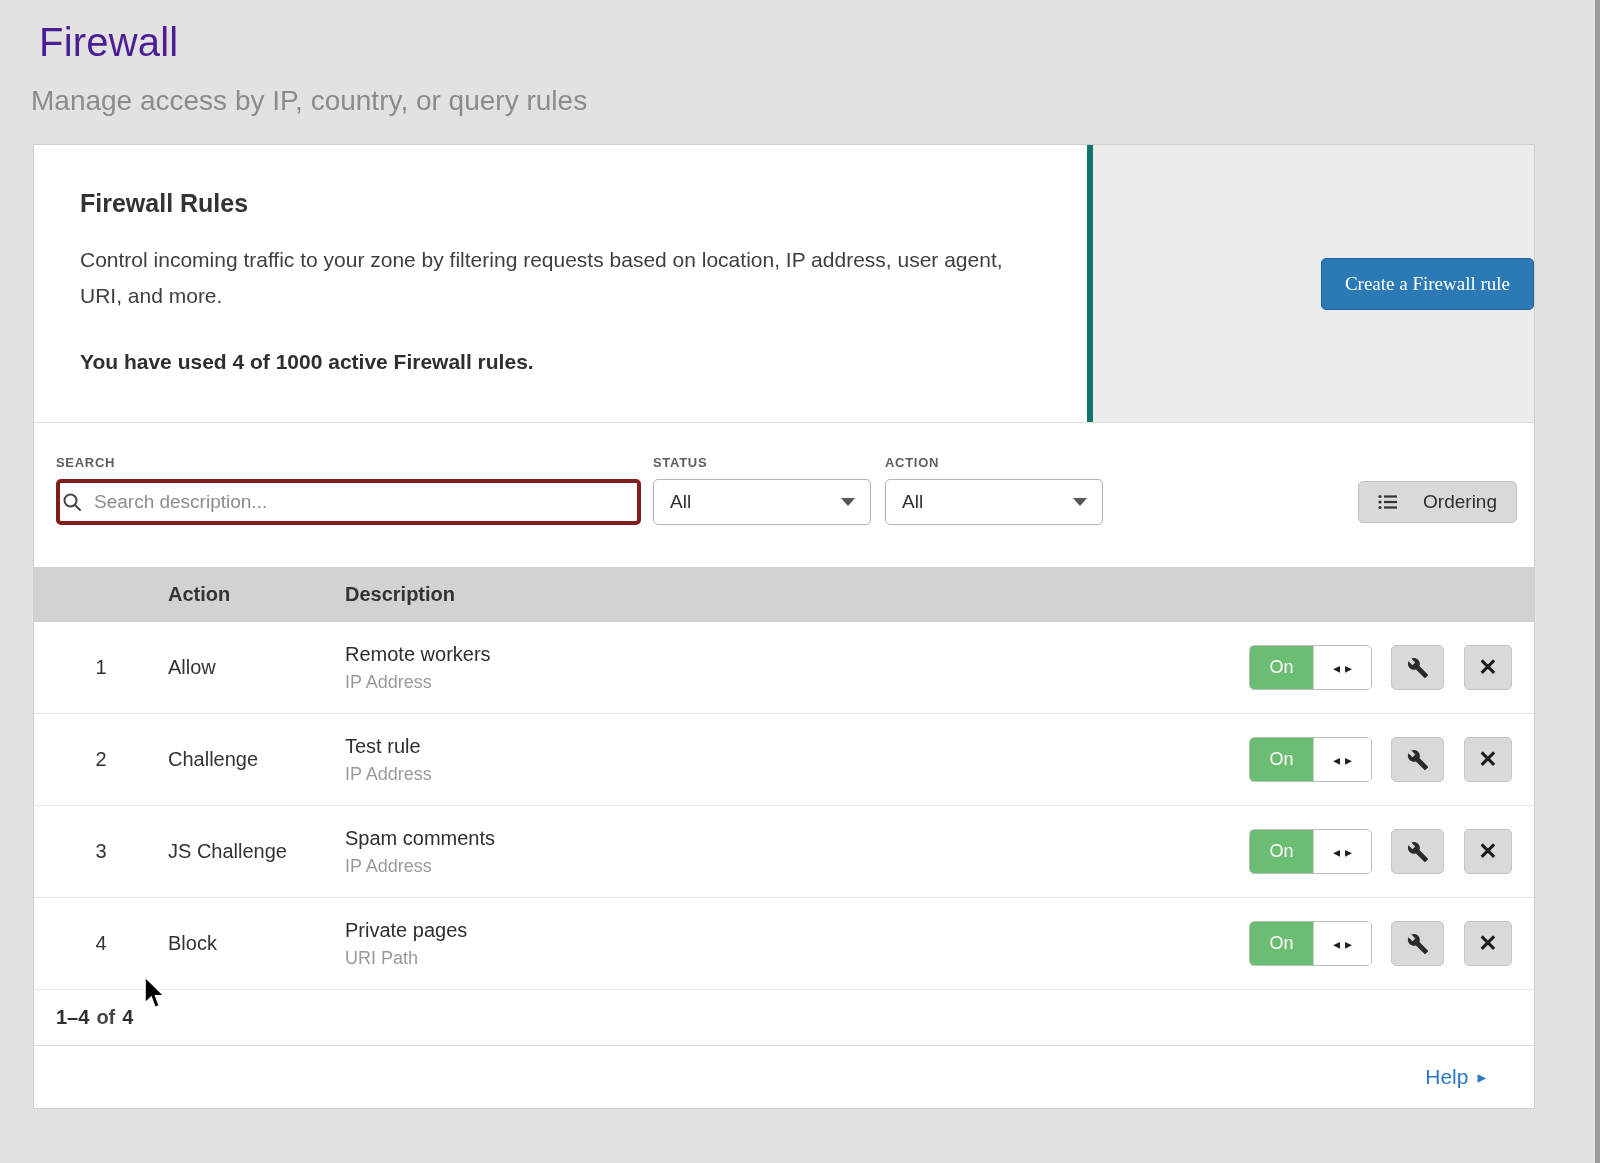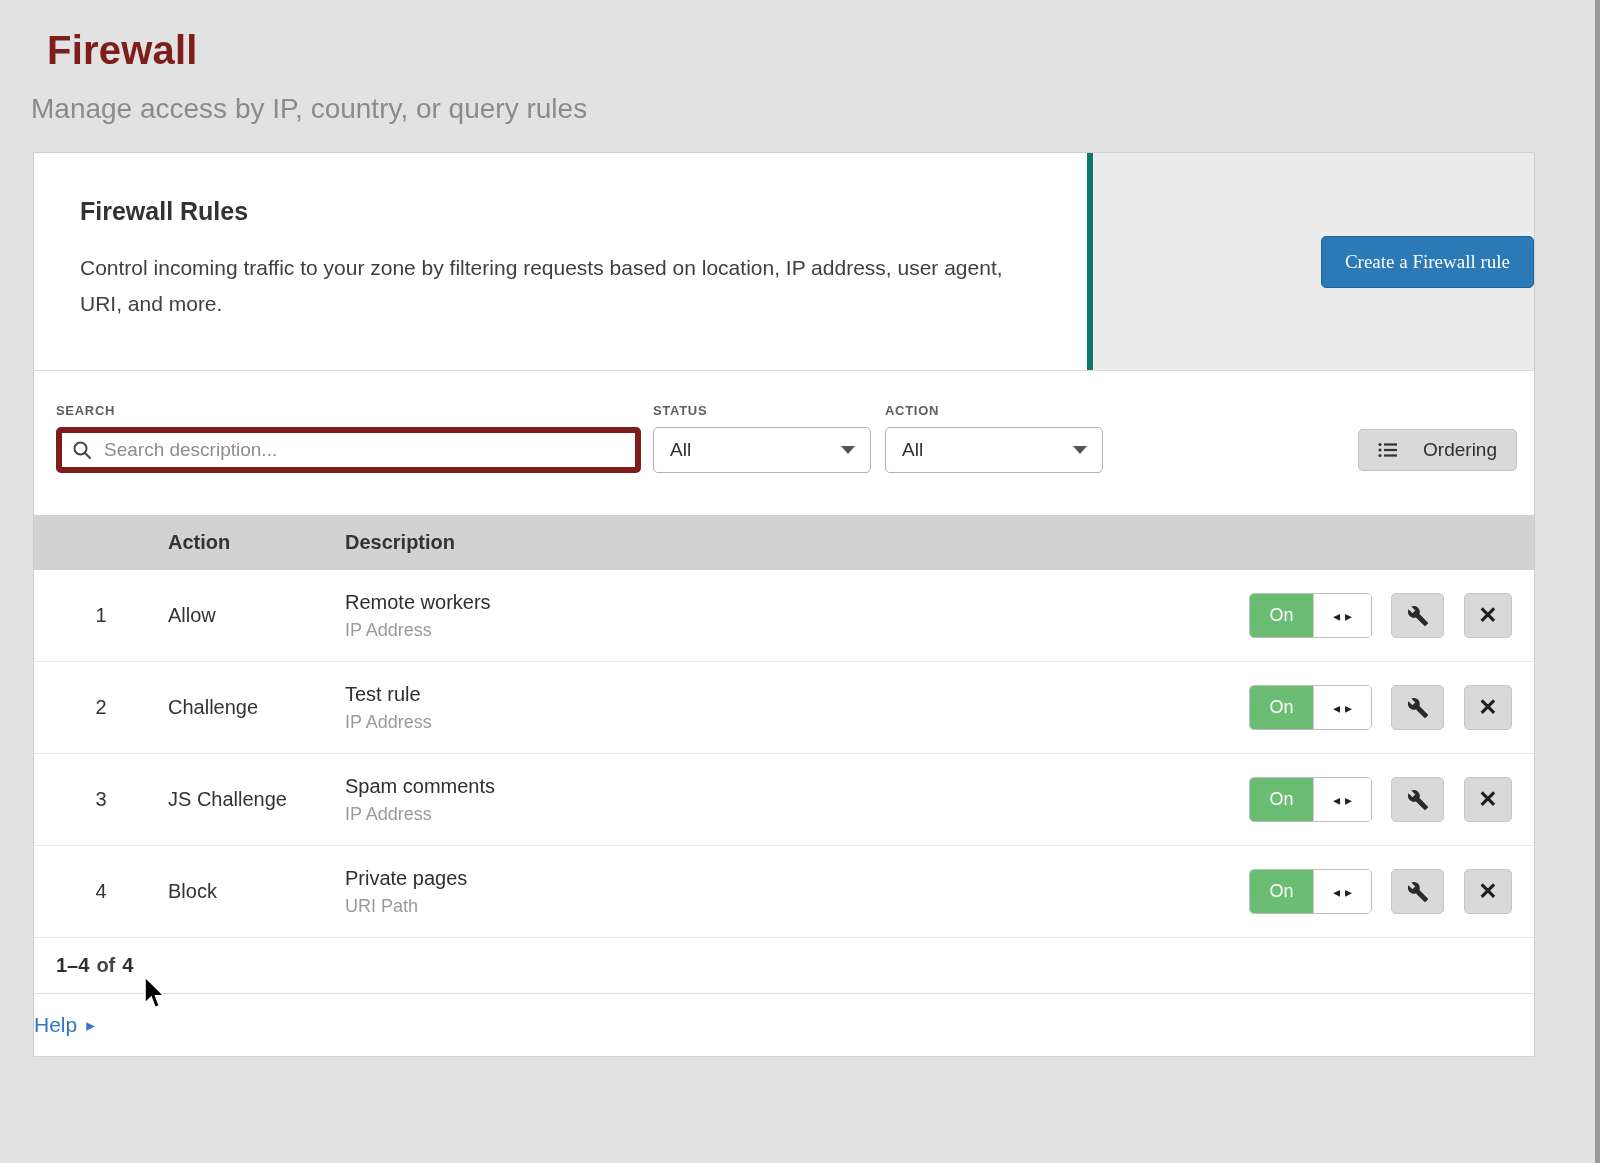--- a/index.html
+++ b/index.html
@@ -13,21 +13,21 @@
     color: #333;
   }
   .screen-edge {
     position: absolute; right: 0; top: 0; width: 5px; height: 100%;
     background: #9a9a9a;
   }
 
   
   .page-header { padding: 12px 0 0 31px; }
   .page-title {
-    margin: 16px; font-size: 40px; font-weight: 700; color: #7f1d1d;
+    margin: 8px; font-size: 40px; font-weight: 400; color: #4c1d95;
     letter-spacing: 0.2px;
   }
   .page-subtitle {
     margin: 20px 0 0; font-size: 28px; font-weight: 400; color: #8b8b8b;
   }
 
   
   .card {
     margin: 27px 65px 0 33px;
     background: #fff;
@@ -57,22 +57,22 @@
     display: flex; align-items: flex-end;
     padding: 32px 17px 42px 22px;
   }
   .filter-group { display: flex; flex-direction: column; }
   .filter-label {
     font-size: 13px; font-weight: 700; color: #5e5e5e;
     letter-spacing: 0.7px; margin-bottom: 9px;
   }
   .search-box {
     width: 585px; height: 46px; background: #fff;
-    border: 6px solid #7f1d1d; border-radius: 5px;
-    display: flex; align-items: center; padding: 0 10px; gap: 10px;
+    border: 4px solid #7f1d1d; border-radius: 5px;
+    display: flex; align-items: center; padding: 0 2px; gap: 10px;
   }
   .search-box input {
     flex: 1; border: none; outline: none; background: transparent;
     font-size: 19px; color: #555; font-family: inherit;
   }
   .search-box input::placeholder { color: #8d8d8d; }
   .select {
     width: 218px; height: 46px; background: #fff;
     border: 1px solid #b3b3b3; border-radius: 5px;
     display: flex; align-items: center; justify-content: space-between;
@@ -135,21 +135,21 @@
 
   
   .pagination {
     display: flex; align-items: center; height: 56px;
     padding-left: 22px; font-size: 20px; color: #2f2f2f;
     border-bottom: 1px solid #dcdcdc; background: #fff;
   }
   .pagination .bold { font-weight: 700; }
   .pagination .of { margin: 0 7px; font-weight: 700; color: #444; }
   .help-row {
-    display: flex; align-items: center; justify-content: flex-start;
+    display: flex; align-items: center; justify-content: flex-end;
     height: 62px; padding-right: 48px; background: #fff;
   }
   .help-link {
     display: flex; align-items: center; gap: 9px;
     font-size: 21px; color: #2d77c9; cursor: pointer; text-decoration: none;
   }
   .help-arrow { font-size: 17px; }
 
   
   .mouse-cursor { position: absolute; left: 142px; top: 976px; pointer-events: none; }
@@ -161,20 +161,21 @@
   <h1 class="page-title">Firewall</h1>
   <div class="page-subtitle">Manage access by IP, country, or query rules</div>
 </div>
 
 <div class="card">
 
   <div class="card-top">
     <div class="card-top-left">
       <h2 class="rules-heading">Firewall Rules</h2>
       <p class="rules-desc">Control incoming traffic to your zone by filtering requests based on location, IP address, user agent, URI, and more.</p>
+      <p class="rules-usage">You have used 4 of 1000 active Firewall rules.</p>
     </div>
     <div class="card-top-right">
       <button class="create-btn">Create a Firewall rule</button>
     </div>
   </div>
 
   <div class="filters">
     <div class="filter-group">
       <div class="filter-label">SEARCH</div>
       <div class="search-box">

